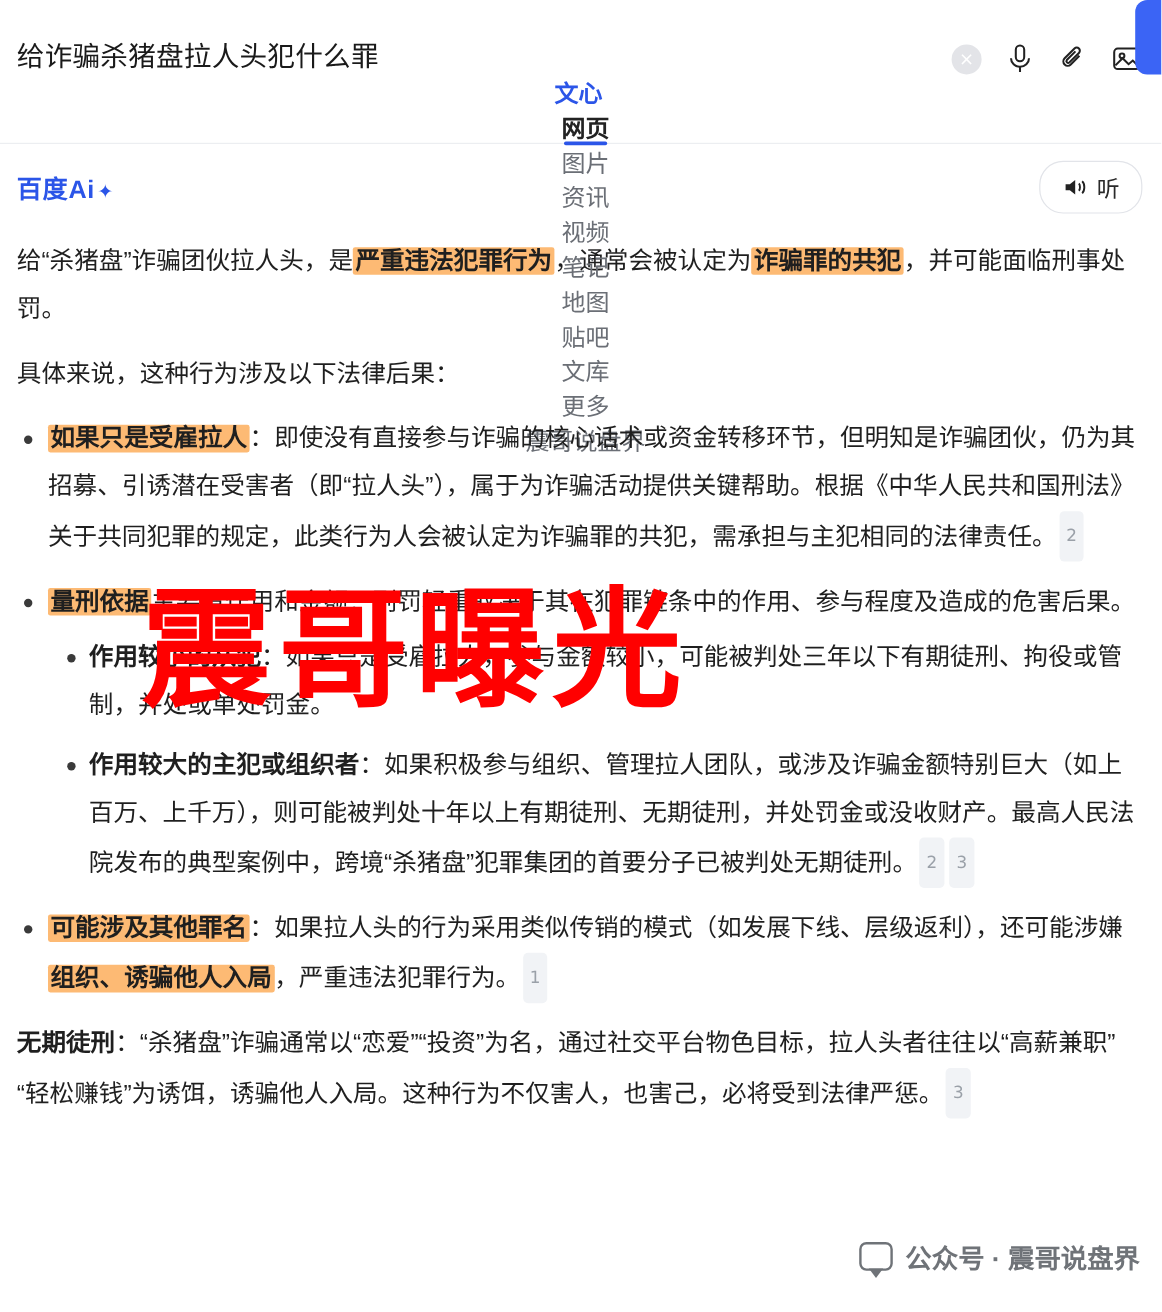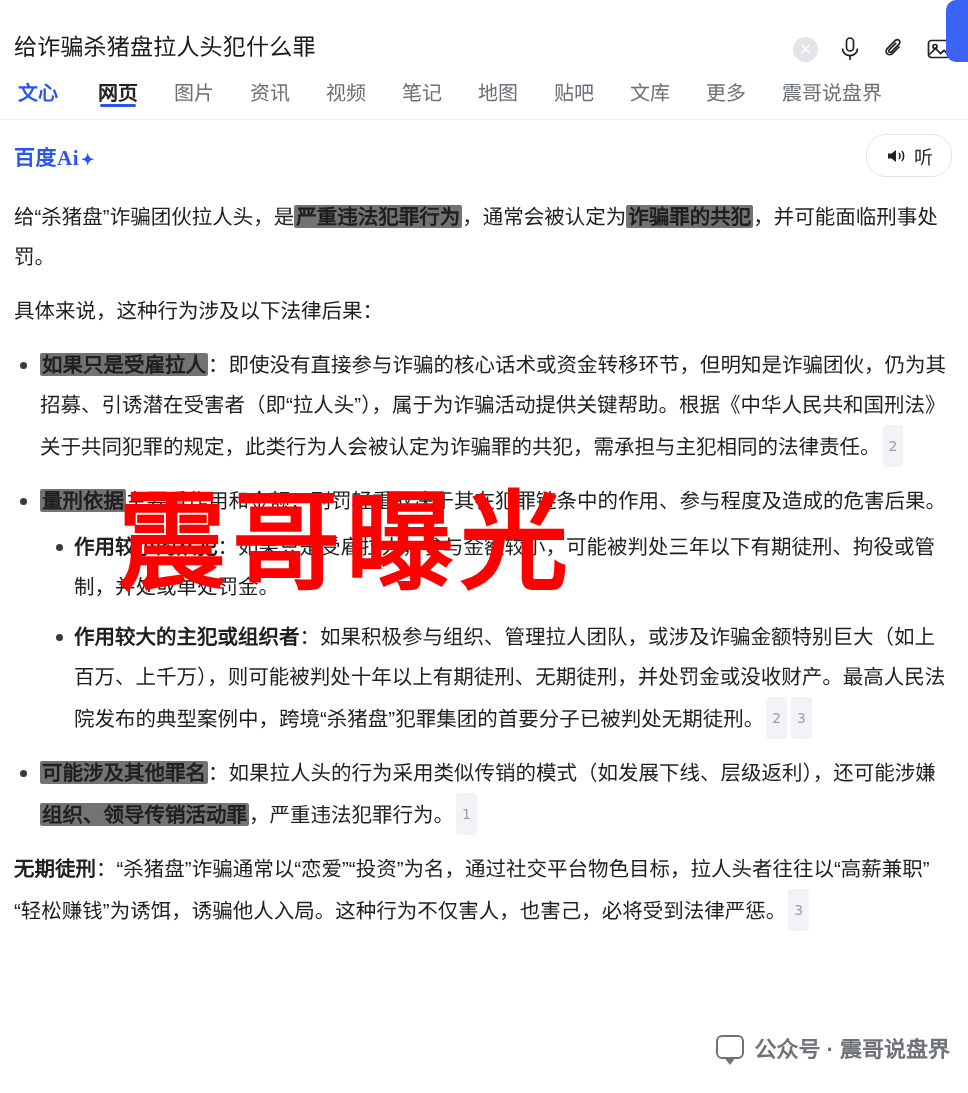--- a/index.html
+++ b/index.html
@@ -64,20 +64,21 @@
     position: relative;
     height: 58px;
     border-bottom: 1px solid #eceef1;
   }
   .tabs {
     display: flex;
     align-items: center;
     height: 58px;
     padding-left: 8px;
     gap: 0;
+    flex-direction: column;
   }
   .tab {
     font-size: 20px;
     color: #6b6f76;
     padding: 0 18px;
     position: relative;
     white-space: nowrap;
   }
   .tab.brand { color: #2b55e8; font-weight: bold; padding-left: 10px; padding-right: 22px; }
   .tab.active { color: #222; font-weight: bold; }
@@ -91,21 +92,20 @@
     background: #2b55e8;
     border-radius: 2px;
   }
 
   
   .ai-head {
     display: flex;
     align-items: center;
     justify-content: space-between;
     padding: 14px 16px 6px 14px;
-    font-family: Liberation Serif, serif;
   }
   .ai-logo {
     display: flex;
     align-items: baseline;
     font-size: 21px;
     font-weight: bold;
     color: #2b55e8;
     letter-spacing: 0.5px;
   }
   .ai-logo .spark { font-size: 16px; margin-left: 2px; }
@@ -123,21 +123,21 @@
 
   
   .answer {
     padding: 4px 16px 0 14px;
     font-size: 20.5px;
     line-height: 40px;
     color: #1f1f1f;
   }
   .answer p { margin: 10px 0 14px 0; }
   .b { font-weight: bold; }
-  .bhl { font-weight: bold; background: #737373; padding: 0 2px; border-radius: 2px; }
+  .bhl { font-weight: bold; background: #fdba74; padding: 0 2px; border-radius: 2px; }
 
   ul.lvl1 { list-style: none; margin: 6px 0 6px 0; padding-left: 22px; }
   ul.lvl1 > li { position: relative; margin: 6px 0 14px 0; padding-left: 4px; }
   ul.lvl1 > li::before {
     content: "";
     position: absolute;
     left: -16px; top: 17px;
     width: 7px; height: 7px;
     border-radius: 50%;
     background: #3a3a3a;
@@ -290,21 +290,21 @@
           <li>
             <span class="b">作用较小的从犯</span><span>：如果只是受雇拉人，参与金额较小，可能被判处三年以下有期徒刑、拘役或管制，并处或单处罚金。</span>
           </li>
           <li>
             <span class="b">作用较大的主犯或组织者</span><span>：如果积极参与组织、管理拉人团队，或涉及诈骗金额特别巨大（如上百万、上千万），则可能被判处十年以上有期徒刑、无期徒刑，并处罚金或没收财产。最高人民法院发布的典型案例中，跨境“杀猪盘”犯罪集团的首要分子已被判处无期徒刑。</span><span class="ref">2</span><span class="ref">3</span>
           </li>
         </ul>
       </li>
 
       <li>
-        <span class="bhl">可能涉及其他罪名</span><span>：如果拉人头的行为采用类似传销的模式（如发展下线、层级返利），还可能涉嫌</span><span class="bhl">组织、领导传销活动罪</span><span>，严重违法犯罪行为。</span><span class="ref">1</span>
+        <span class="bhl">可能涉及其他罪名</span><span>：如果拉人头的行为采用类似传销的模式（如发展下线、层级返利），还可能涉嫌</span><span class="bhl">组织、诱骗他人入局</span><span>，严重违法犯罪行为。</span><span class="ref">1</span>
       </li>
     </ul>
 
     <p>
       <span class="b">无期徒刑</span><span>：“杀猪盘”诈骗通常以“恋爱”“投资”为名，通过社交平台物色目标，拉人头者往往以“高薪兼职”“轻松赚钱”为诱饵，诱骗他人入局。这种行为不仅害人，也害己，必将受到法律严惩。</span><span class="ref">3</span>
     </p>
   </div>
 
   <div class="watermark-big">震哥曝光</div>
 

